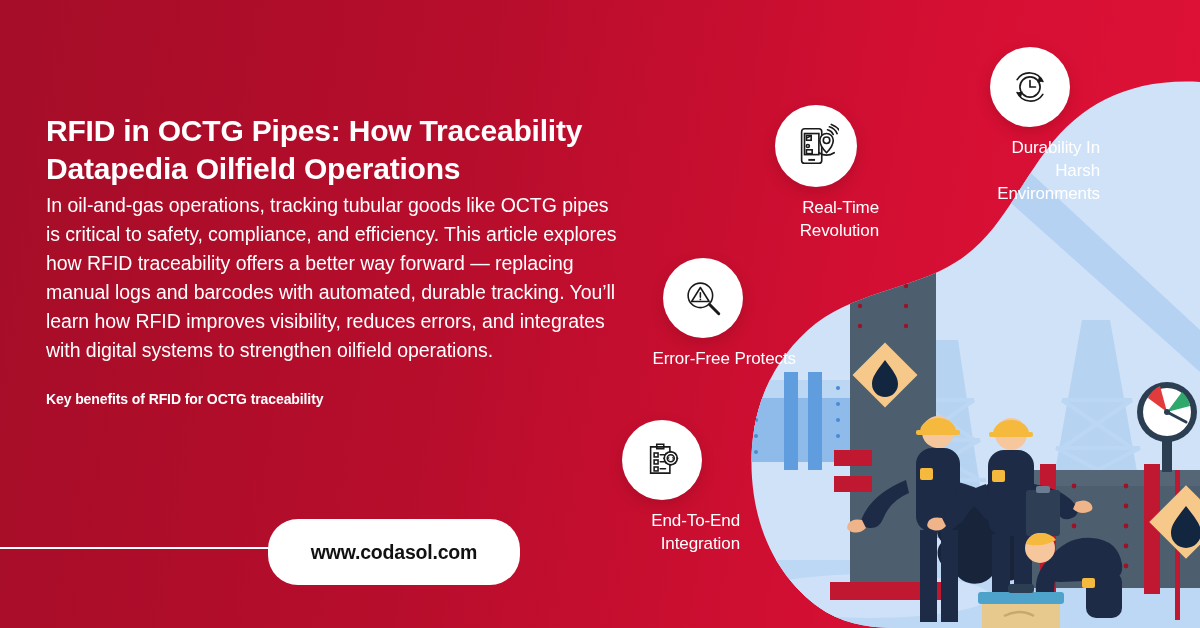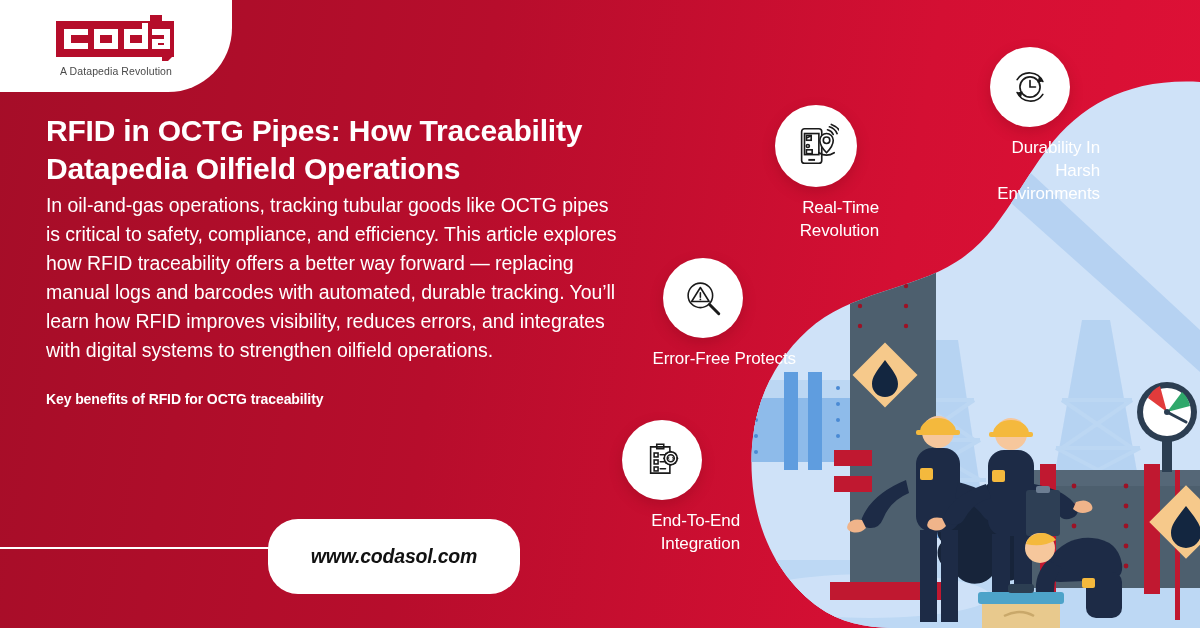--- a/index.html
+++ b/index.html
@@ -54,24 +54,24 @@
     letter-spacing:-.1px;
   }
 
   
   .rule {
     position:absolute; left:0; top:547px; width:272px; height:2px;
     background:#ffffff; z-index:14;
   }
   .url-pill {
     position:absolute; left:268px; top:519px;
-    width:252px; height:75px; border-radius:30px;
+    width:252px; height:66px; border-radius:30px;
     background:#ffffff; z-index:16;
     display:flex; align-items:center; justify-content:center;
-    font-size:19.5px; font-weight:bold; color:#111111; letter-spacing:-.2px;font-style:italic;
+    font-size:19.5px; font-weight:bold; color:#111111; letter-spacing:-.2px;
   }
 
   
   .benefit { position:absolute; z-index:18; text-align:center; }
   .benefit .disc {
     width:var(--d); height:var(--d); border-radius:50%;
     background:#ffffff; margin:0 auto;
     box-shadow:0 5px 14px rgba(90,0,14,.22);
     display:flex; align-items:center; justify-content:center;
   }
@@ -270,32 +270,20 @@
             <rect x="252" y="600" width="78" height="34" rx="3" fill="#e8c98d"></rect>
             <rect x="248" y="592" width="86" height="12" rx="3" fill="#4da3c9"></rect>
             <rect x="278" y="584" width="26" height="9" rx="3" fill="#2c3e52"></rect>
             <path d="M274,616 q16,-8 30,0" stroke="#c9a86a" stroke-width="2.5" fill="none"></path>
           </g>
         </g>
       </g>
     </svg>
   </div>
 
-  <div class="logo-badge">
-    <svg class="logo-mark" width="120" height="46" viewBox="0 0 120 46">
-      <rect x="0" y="6" width="118" height="36" fill="#b50d2a"></rect>
-      <rect x="94" y="0" width="12" height="10" fill="#b50d2a"></rect>
-      <path d="M106,42 l10,0 l-10,10 Z" fill="#b50d2a"></path>
-      <path d="M8,14 h24 v6 h-17 v8 h17 v6 h-24 z" fill="#ffffff"></path>
-      <path d="M38,14 h24 v20 h-24 z M44,20 h12 v8 h-12 z" fill="#ffffff" fill-rule="evenodd"></path>
-      <path d="M68,14 h18 v-6 h6 v26 h-24 z M74,20 h12 v8 h-12 z" fill="#ffffff" fill-rule="evenodd"></path>
-      <path d="M96,14 h18 v20 h-18 v-10 h12 v-4 h-12 z M102,28 h6 v2 h-6 z" fill="#ffffff" fill-rule="evenodd"></path>
-    </svg>
-    <div class="logo-tag">A Datapedia Revolution</div>
-  </div>
 
   <div class="left-col">
     <h1 class="headline">RFID in OCTG Pipes: How Traceability Datapedia Oilfield Operations</h1>
     <p class="lede">In oil-and-gas operations, tracking tubular goods like OCTG pipes is critical to safety, compliance, and efficiency. This article explores how RFID traceability offers a better way forward — replacing manual logs and barcodes with automated, durable tracking. You’ll learn how RFID improves visibility, reduces errors, and integrates with digital systems to strengthen oilfield operations.</p>
     <div class="subhead">Key benefits of RFID for OCTG traceability</div>
   </div>
 
   <div class="rule"></div>
 
   <div class="url-pill">www.codasol.com</div>

